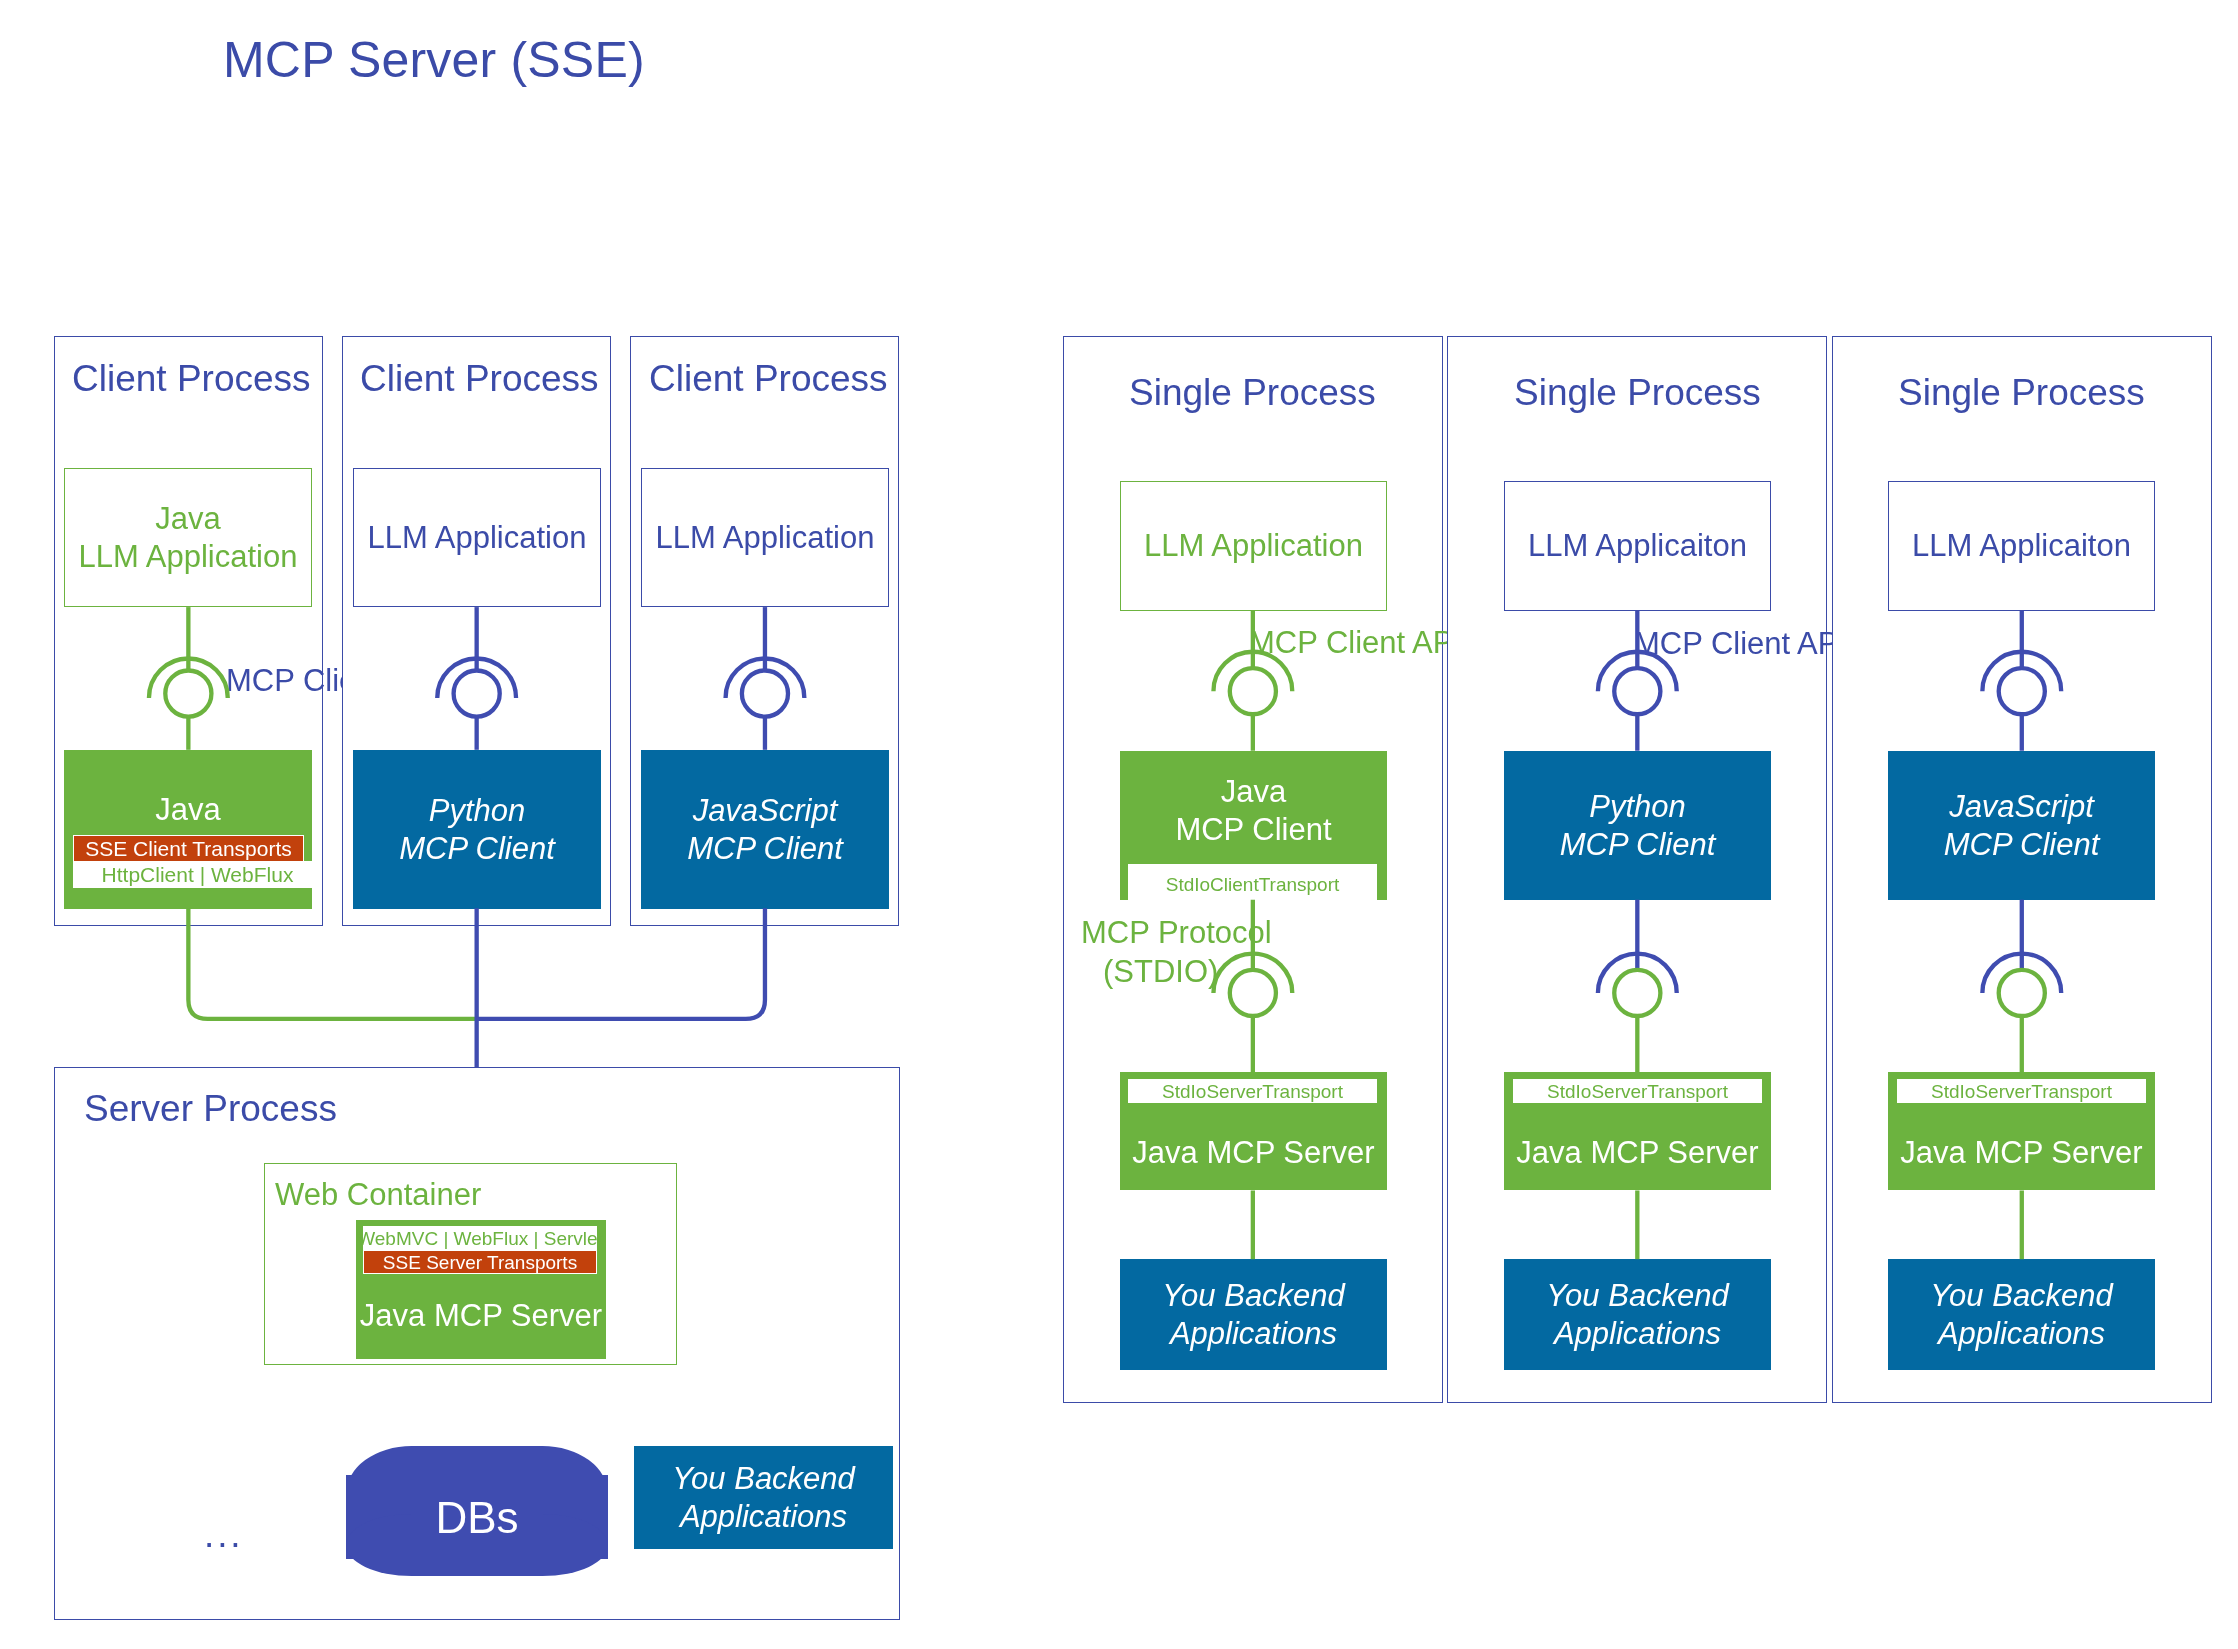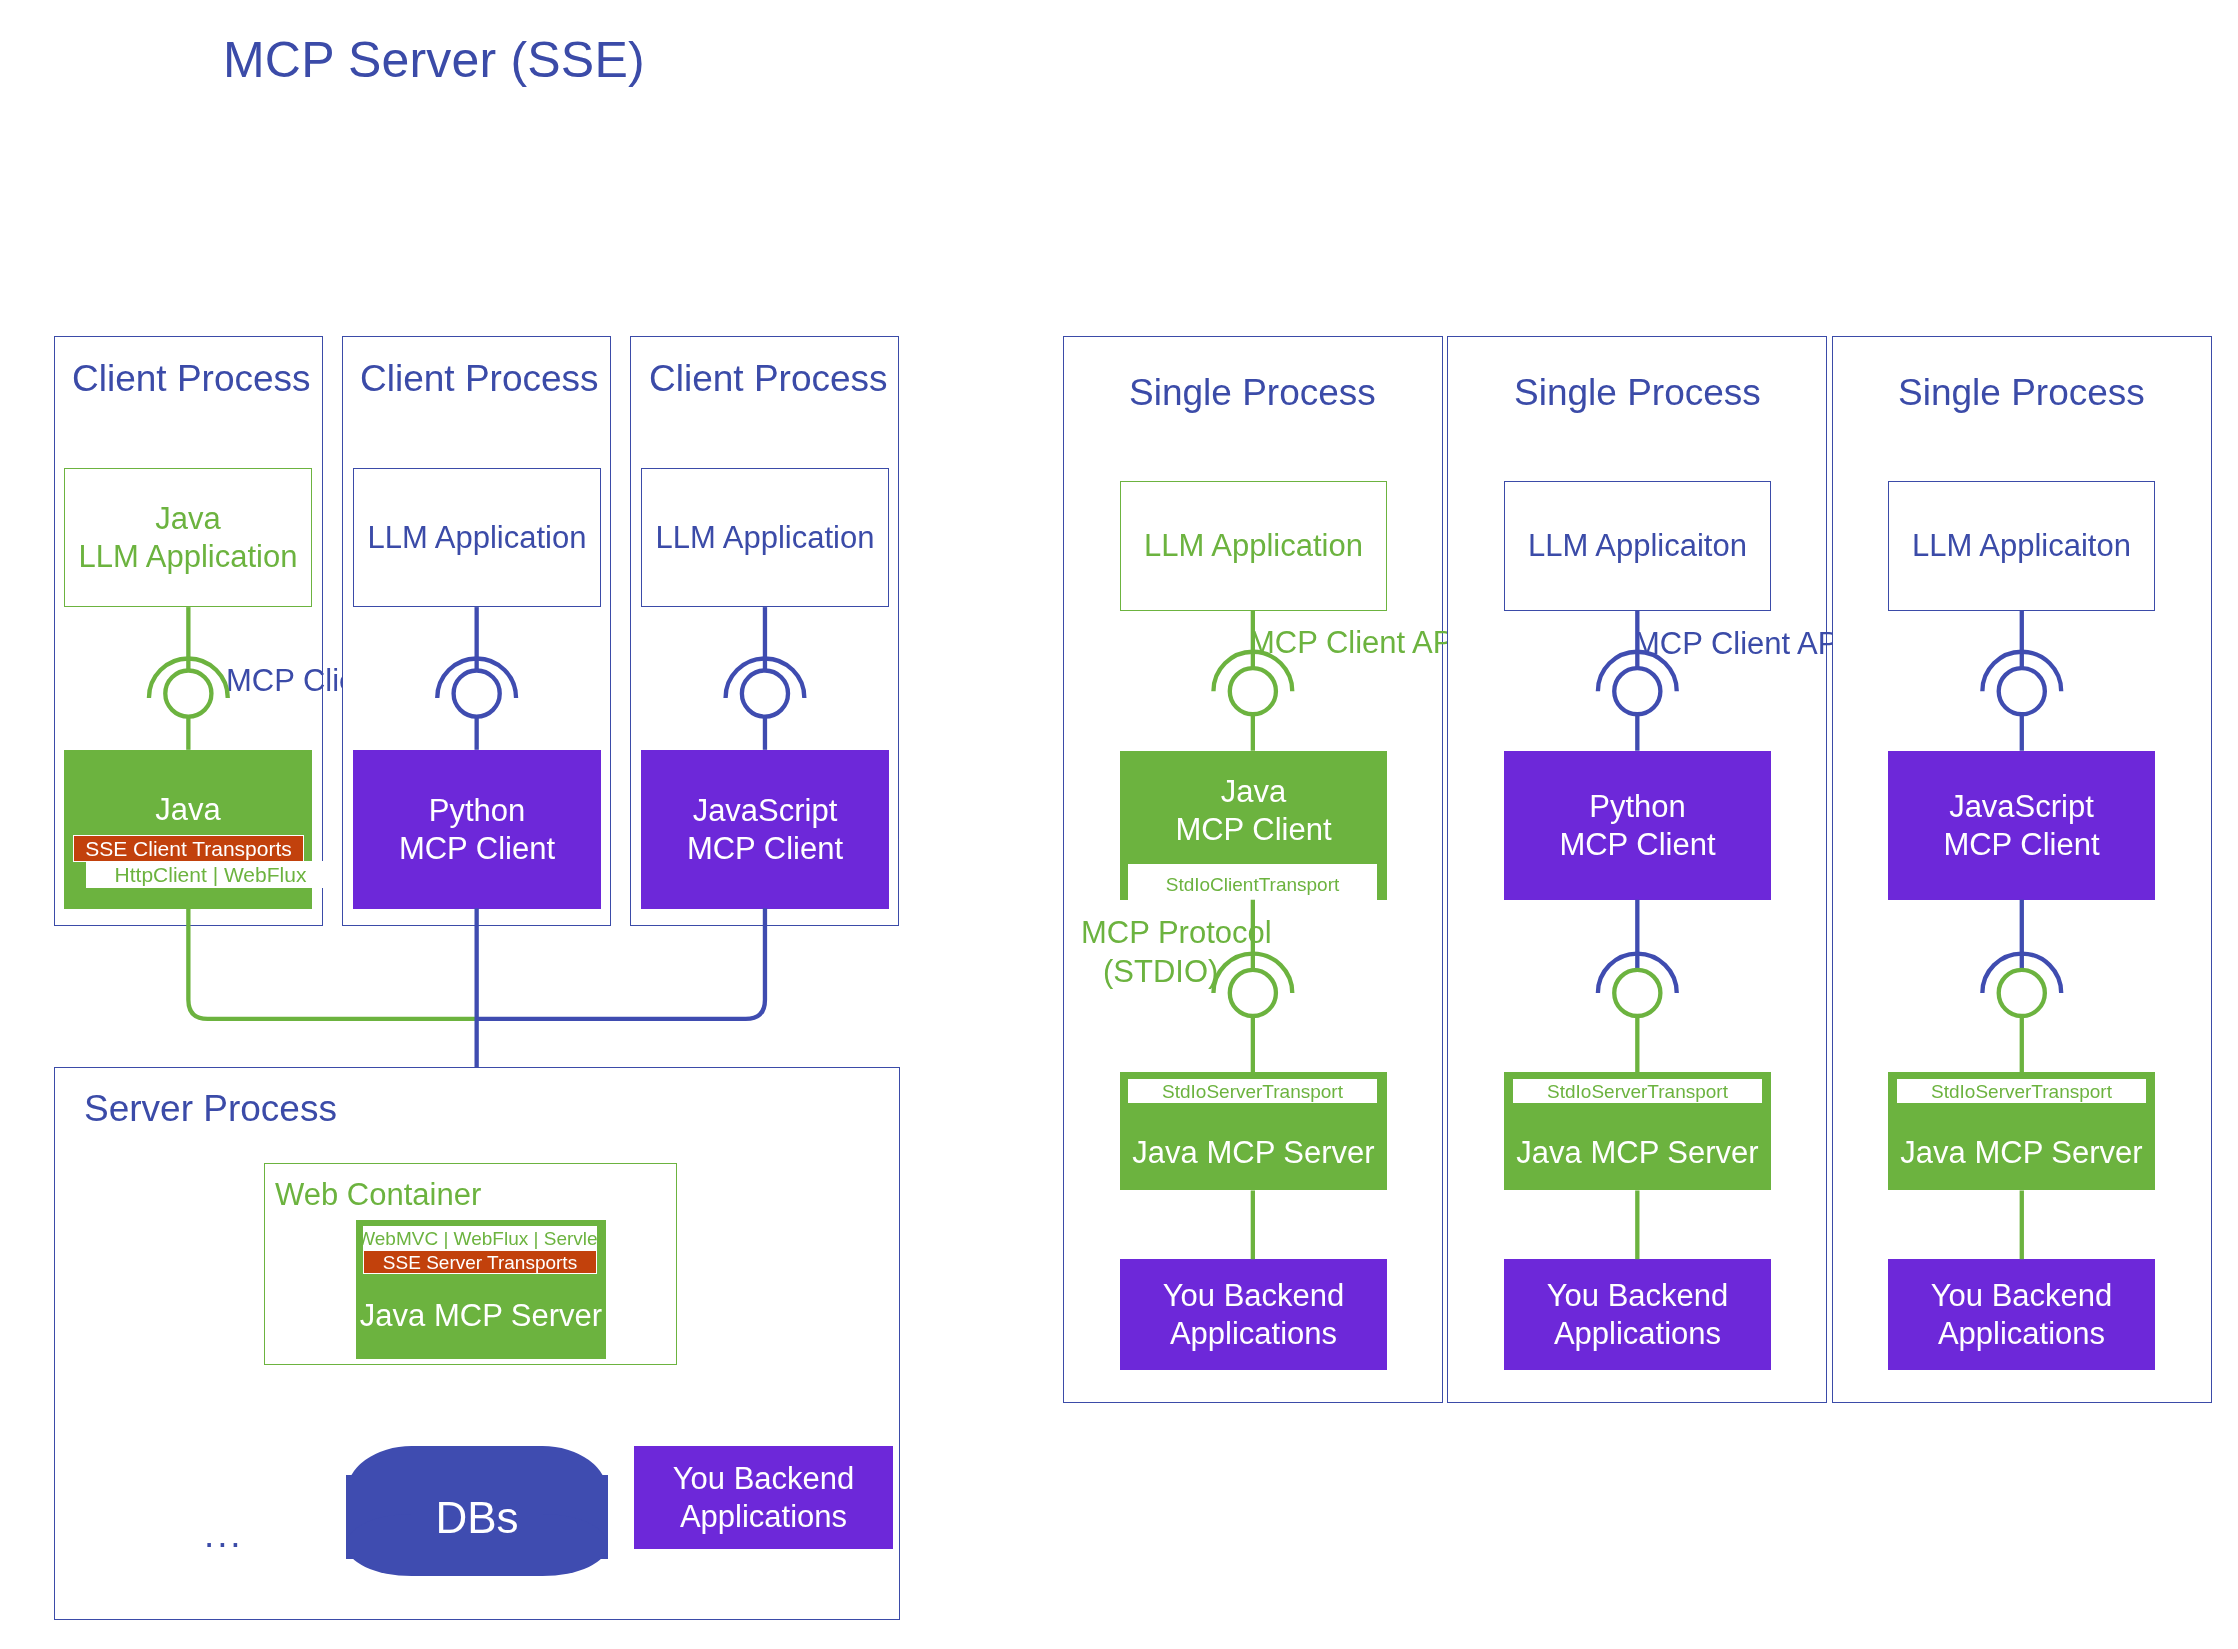--- a/index.html
+++ b/index.html
@@ -18,21 +18,21 @@
   }
   .proc-title{color:#3B4BA8;font-size:37px;white-space:nowrap;}
 
   .box{
     display:flex;flex-direction:column;align-items:center;justify-content:center;
     text-align:center;line-height:1.22;
   }
   .outline-green{border:1.4px solid #6CB33F;background:#ffffff;color:#6CB33F;}
   .outline-blue{border:1.4px solid #3B4BA8;background:#ffffff;color:#3B4BA8;}
   .fill-green{background:#6CB33F;color:#ffffff;border:none;}
-  .fill-blue{background:#6d28d9;color:#ffffff;border:none;}
+  .fill-blue{background:#0369a1;color:#ffffff;border:none;font-style:italic;}
   .process-frame{border:1.4px solid #3B4BA8;background:#ffffff;}
   .t64{font-size:31px;}
   .t72{font-size:44px;}
   .t40{font-size:19px;}
   .t44{font-size:21px;}
 
   .lbl-blue{color:#3B4BA8;white-space:nowrap;}
   .lbl-green{color:#6CB33F;white-space:nowrap;}
 
   
@@ -67,21 +67,21 @@
     <div class="t64">LLM Application</div>
   </div>
 
   <div class="abs lbl-blue t64" style="left:226px;top:663px;">MCP Client API</div>
 
   <div class="abs box fill-green" style="left:64px;top:750px;width:248px;height:159px;">
     <div class="t64" style="margin-bottom:1px;">Java</div>
     <div class="t64">MCP Client</div>
   </div>
   <div class="abs chip chip-on-green-green t44" style="left:73px;top:835px;width:231px;height:27px;">SSE Client Transports</div>
-  <div class="abs chip chip-on-green-white t44" style="left:86px;top:861px;width:249px;height:27px;">HttpClient | WebFlux</div>
+  <div class="abs chip chip-on-green-white t44" style="left:73px;top:861px;width:249px;height:27px;">HttpClient | WebFlux</div>
 
   <div class="abs process-frame" style="left:342px;top:336px;width:269px;height:590px;"></div>
   <div class="abs proc-title" style="left:360px;top:358px;">Client Process</div>
 
   <div class="abs box outline-blue" style="left:353px;top:468px;width:248px;height:139px;">
     <div class="t64">LLM Application</div>
   </div>
 
   <div class="abs box fill-blue" style="left:353px;top:750px;width:248px;height:159px;">
     <div class="t64">Python</div>

